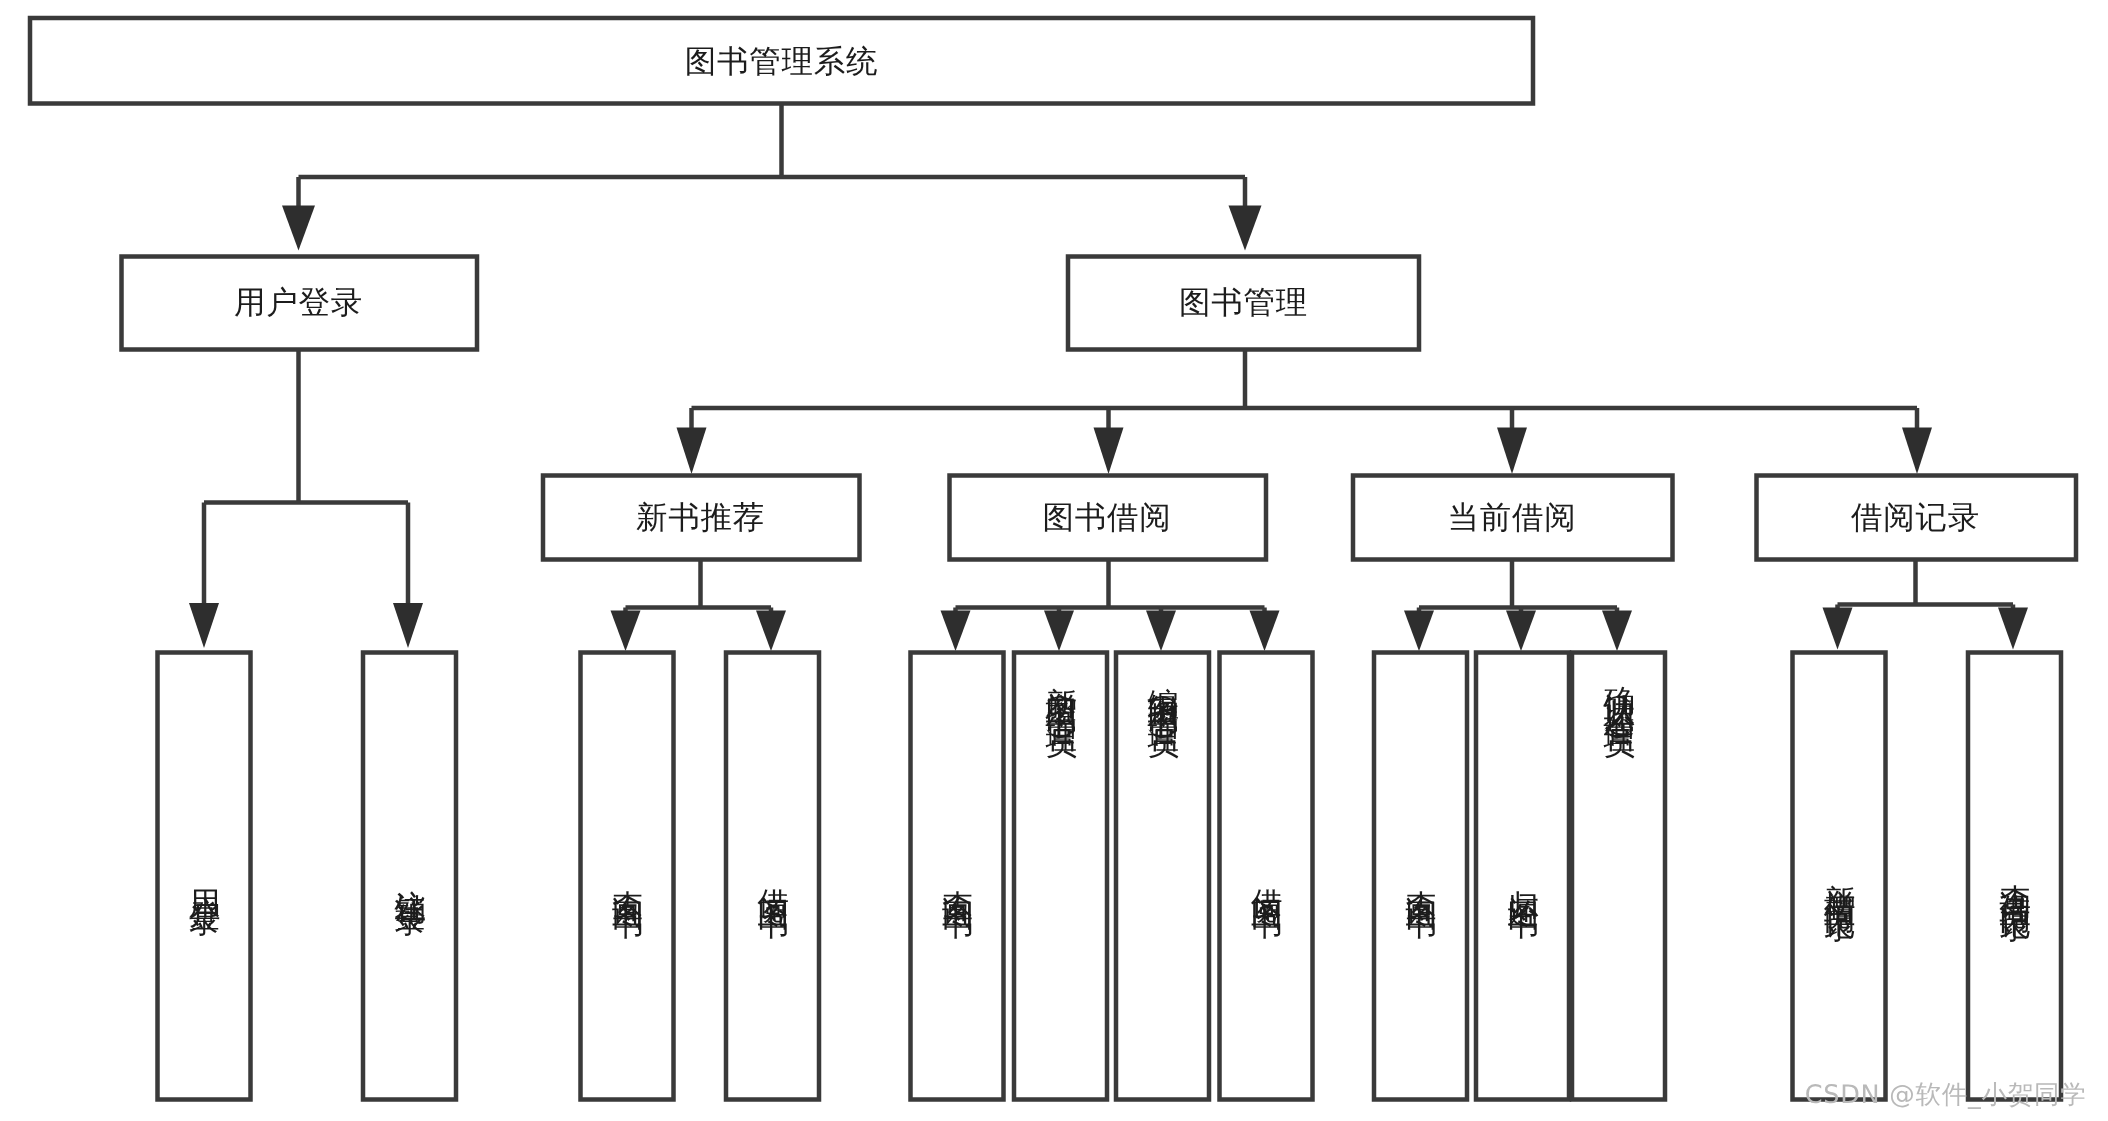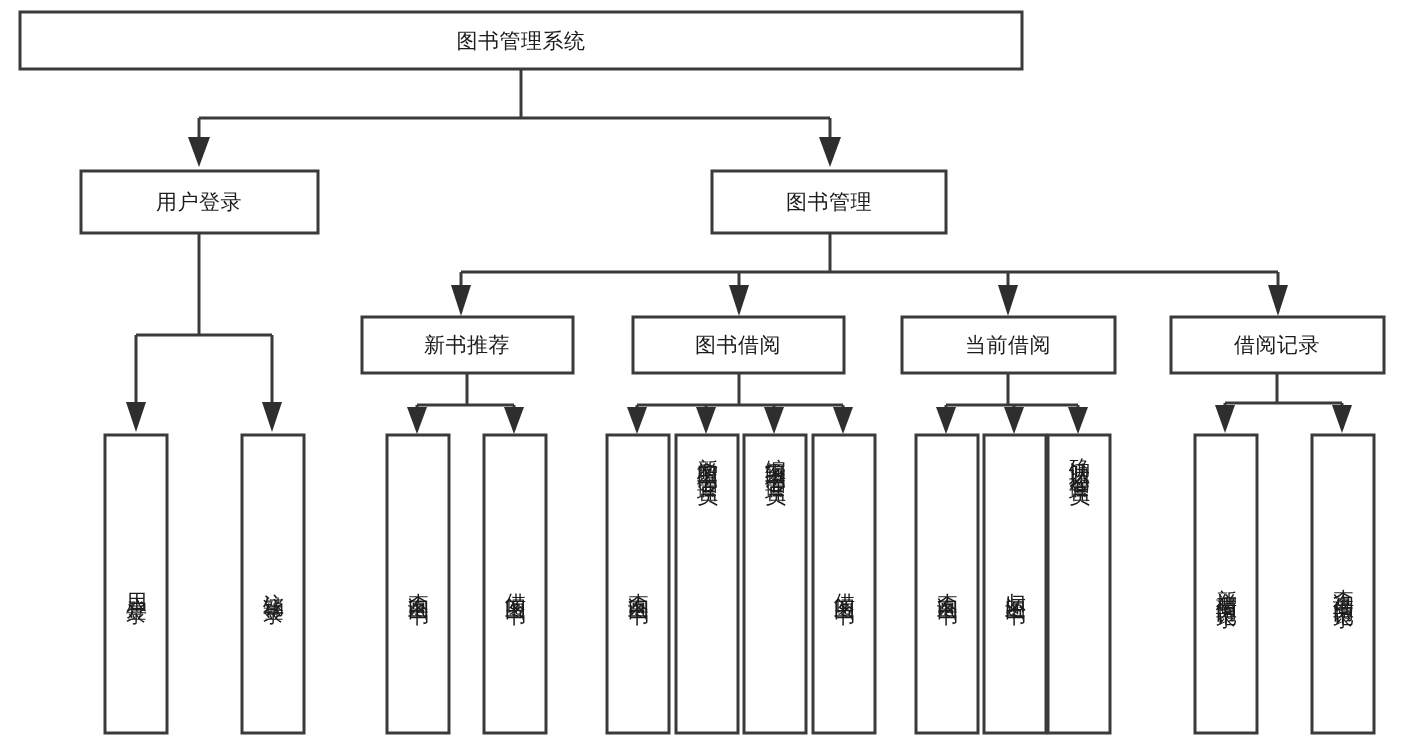--- a/index.html
+++ b/index.html
@@ -256,14 +256,15 @@
     <span class="node-label-v">确认归还（管理员）</span>
   </div>
 
   <div class="vlabel-wrap centered" style="left:1195px; top:435px; width:62px; height:298px;">
     <span class="node-label-v">新增借阅记录</span>
   </div>
   <div class="vlabel-wrap centered" style="left:1312px; top:435px; width:62px; height:298px;">
     <span class="node-label-v">查询借阅记录</span>
   </div>
 
+  <div id="watermark">CSDN @软件_小贺同学</div>
 
 </div>
 
 </body></html>

